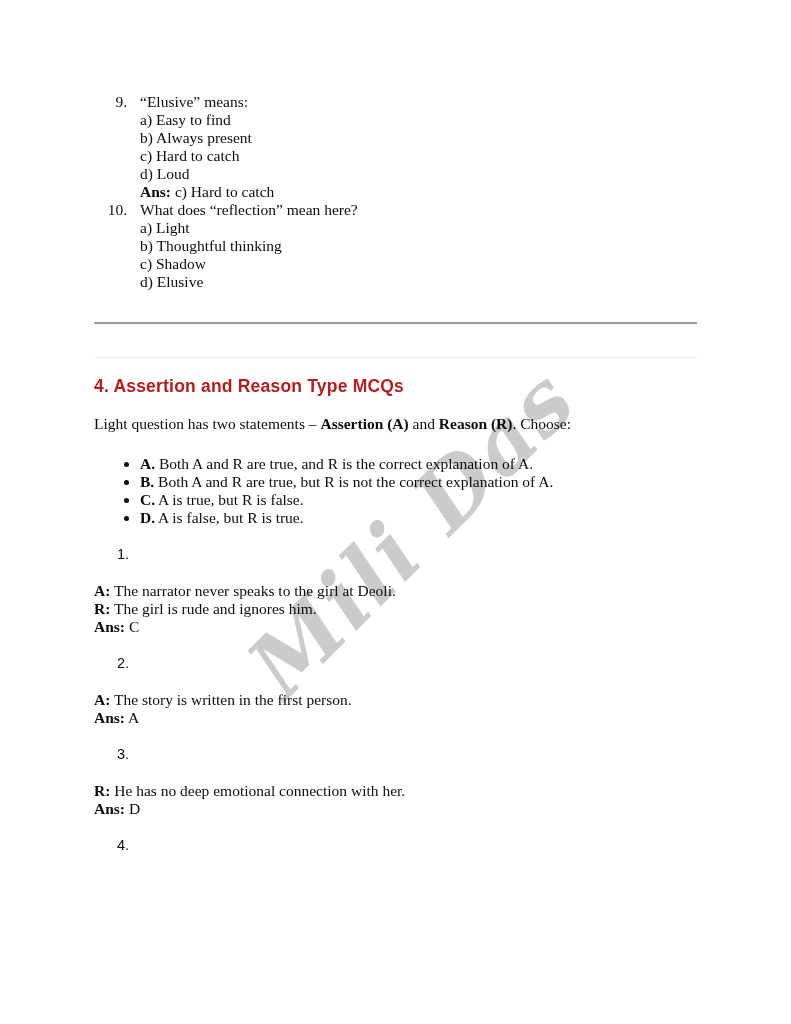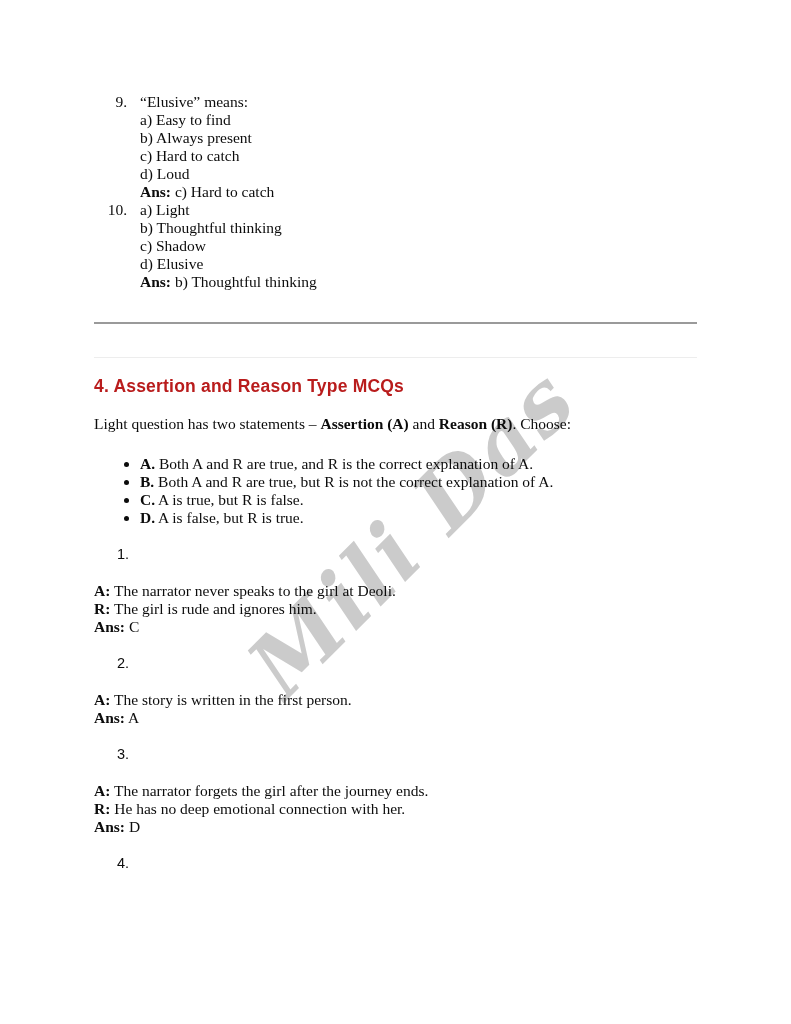--- a/index.html
+++ b/index.html
@@ -71,25 +71,25 @@
     <div class="vq-line">“Elusive” means:</div>
     <div class="vq-line">a) Easy to find</div>
     <div class="vq-line">b) Always present</div>
     <div class="vq-line">c) Hard to catch</div>
     <div class="vq-line">d) Loud</div>
     <div class="vq-line"><b>Ans:</b><span> c) Hard to catch</span></div>
   </div>
 
   <div class="vq">
     <span class="vq-num">10.</span>
+    <div class="vq-line">What does “reflection” mean here?</div>
     <div class="vq-line">a) Light</div>
     <div class="vq-line">b) Thoughtful thinking</div>
     <div class="vq-line">c) Shadow</div>
     <div class="vq-line">d) Elusive</div>
-    <div class="vq-line"><b>Ans:</b><span> b) Thoughtful thinking</span></div>
   </div>
 
   <hr class="hr-dark">
   <hr class="hr-light">
 
   <h2 class="section-heading" style="color:#b91c1c;">4. Assertion and Reason Type MCQs</h2>
 
   <p class="intro"><span>Light question has two statements – </span><b>Assertion (A)</b><span> and </span><b>Reason (R)</b><span>. Choose:</span></p>
 
   <ul class="choices">
@@ -107,20 +107,19 @@
   </div>
 
   <div>
     <div class="item-num">2.</div>
     <div class="ar-line"><b>A:</b><span> The story is written in the first person.</span></div>
     <div class="ar-line"><b>Ans:</b><span> A</span></div>
   </div>
 
   <div>
     <div class="item-num">3.</div>
-    <div class="ar-line"><b>A:</b><span> The narrator forgets the girl after the journey ends.</span></div>
     <div class="ar-line"><b>R:</b><span> He has no deep emotional connection with her.</span></div>
     <div class="ar-line"><b>Ans:</b><span> D</span></div>
   </div>
 
   <div class="item-num">4.</div>
 
 </div>
 
 </body></html>

